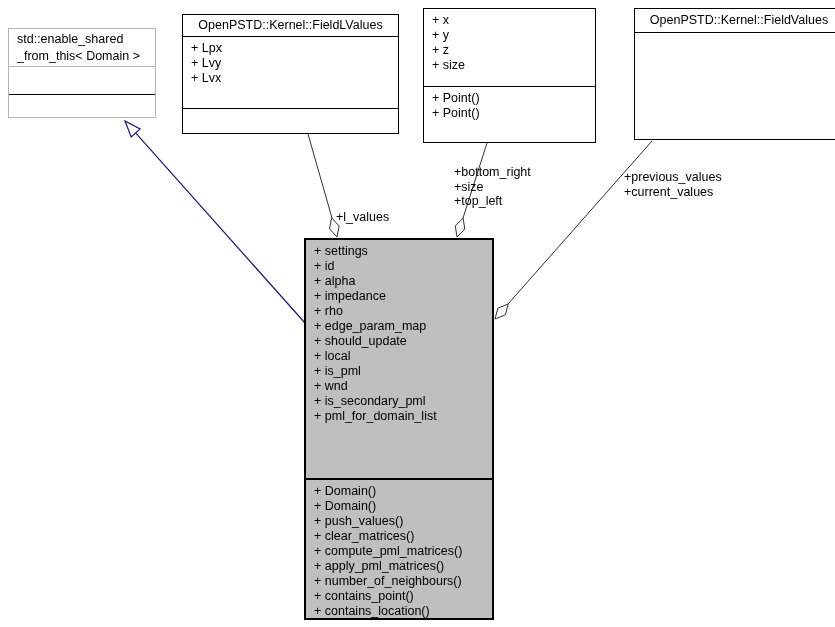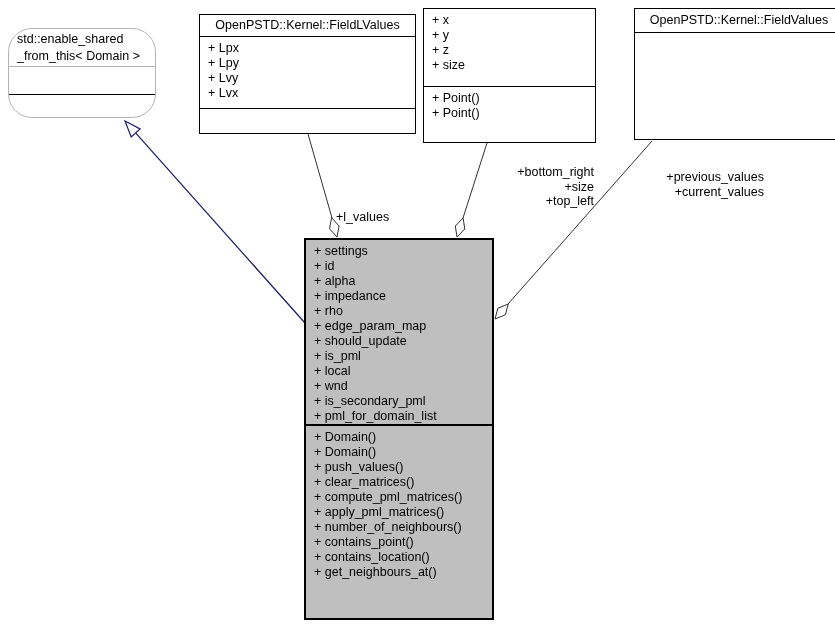--- a/index.html
+++ b/index.html
@@ -80,21 +80,21 @@
   }
   .uml-line {
     white-space: nowrap;
   }
   .edge-label {
     position: absolute;
     line-height: 14.5px;
     white-space: nowrap;
   }
   .edge-label.center {
-    text-align: right;
+    text-align: left;
     white-space: normal;
   }
   .edge-label .uml-line {
     display: block;
   }
 </style>
 </head>
 <body>
 
 <div id="canvas">
@@ -107,32 +107,31 @@
     <line x1="487" y1="143" x2="463" y2="218" fill="none" stroke-width="1" stroke="#303030"></line>
     <polygon points="457,237 464.8,229 463.1,218 455.3,226" fill="#ffffff" stroke-width="1" stroke="#303030"></polygon>
 
     <line x1="652" y1="141" x2="508" y2="304" fill="none" stroke-width="1" stroke="#303030"></line>
     <polygon points="495,319 505.4,314.8 508.2,304 497.9,308.2" fill="#ffffff" stroke-width="1" stroke="#303030"></polygon>
 
     <line x1="305" y1="323" x2="135.6" y2="132.9" fill="none" stroke-width="1.2" stroke="#191970"></line>
     <polygon points="125,121 140.1,129 131.2,136.9" fill="#ffffff" stroke-width="1.2" stroke="#191970"></polygon>
   </svg>
 
-  <div class="uml-box gray-border" style="left:8px; top:28px; width:148px; height:90px;border-radius:24px;">
+  <div class="uml-box gray-border" style="left:8px; top:28px; width:148px; height:90px;">
     <div class="uml-title left" style="height:38px;">std::enable_shared
 _from_this&lt; Domain &gt;</div>
     <div class="uml-compartment mid" style="height:28px;"></div>
     <div class="uml-compartment last"></div>
   </div>
 
-  <div class="uml-box" style="left:199px; top:14px; width:217px; height:120px;">
+  <div class="uml-box" style="left:182px; top:14px; width:217px; height:120px;">
     <div class="uml-title" style="height:22px;">OpenPSTD::Kernel::FieldLValues</div>
     <div class="uml-compartment mid" style="height:72px;">
         <div class="uml-line">+ Lpx</div>
-        <div class="uml-line">+ Lpy</div>
         <div class="uml-line">+ Lvy</div>
         <div class="uml-line">+ Lvx</div>
       </div>
     <div class="uml-compartment last"></div>
   </div>
 
   <div class="uml-box" style="left:423px; top:8px; width:173px; height:135px;">
     <div class="uml-compartment mid" style="height:78px;">
         <div class="uml-line">+ x</div>
         <div class="uml-line">+ y</div>
@@ -144,30 +143,30 @@
         <div class="uml-line">+ Point()</div>
       </div>
   </div>
 
   <div class="uml-box" style="left:634px; top:8px; width:210px; height:132px;">
     <div class="uml-title" style="height:24px;">OpenPSTD::Kernel::FieldValues</div>
     <div class="uml-compartment last"></div>
   </div>
 
   <div class="uml-box highlight" style="left:304px; top:238px; width:190px; height:382px;">
-    <div class="uml-compartment mid" style="height:186px;">
+    <div class="uml-compartment mid" style="height:240px;">
         <div class="uml-line">+ settings</div>
         <div class="uml-line">+ id</div>
         <div class="uml-line">+ alpha</div>
         <div class="uml-line">+ impedance</div>
         <div class="uml-line">+ rho</div>
         <div class="uml-line">+ edge_param_map</div>
         <div class="uml-line">+ should_update</div>
+        <div class="uml-line">+ local</div>
         <div class="uml-line">+ is_pml</div>
-        <div class="uml-line">+ local</div>
         <div class="uml-line">+ wnd</div>
         <div class="uml-line">+ is_secondary_pml</div>
         <div class="uml-line">+ pml_for_domain_list</div>
       </div>
     <div class="uml-compartment last">
         <div class="uml-line">+ Domain()</div>
         <div class="uml-line">+ Domain()</div>
         <div class="uml-line">+ push_values()</div>
         <div class="uml-line">+ clear_matrices()</div>
         <div class="uml-line">+ compute_pml_matrices()</div>

